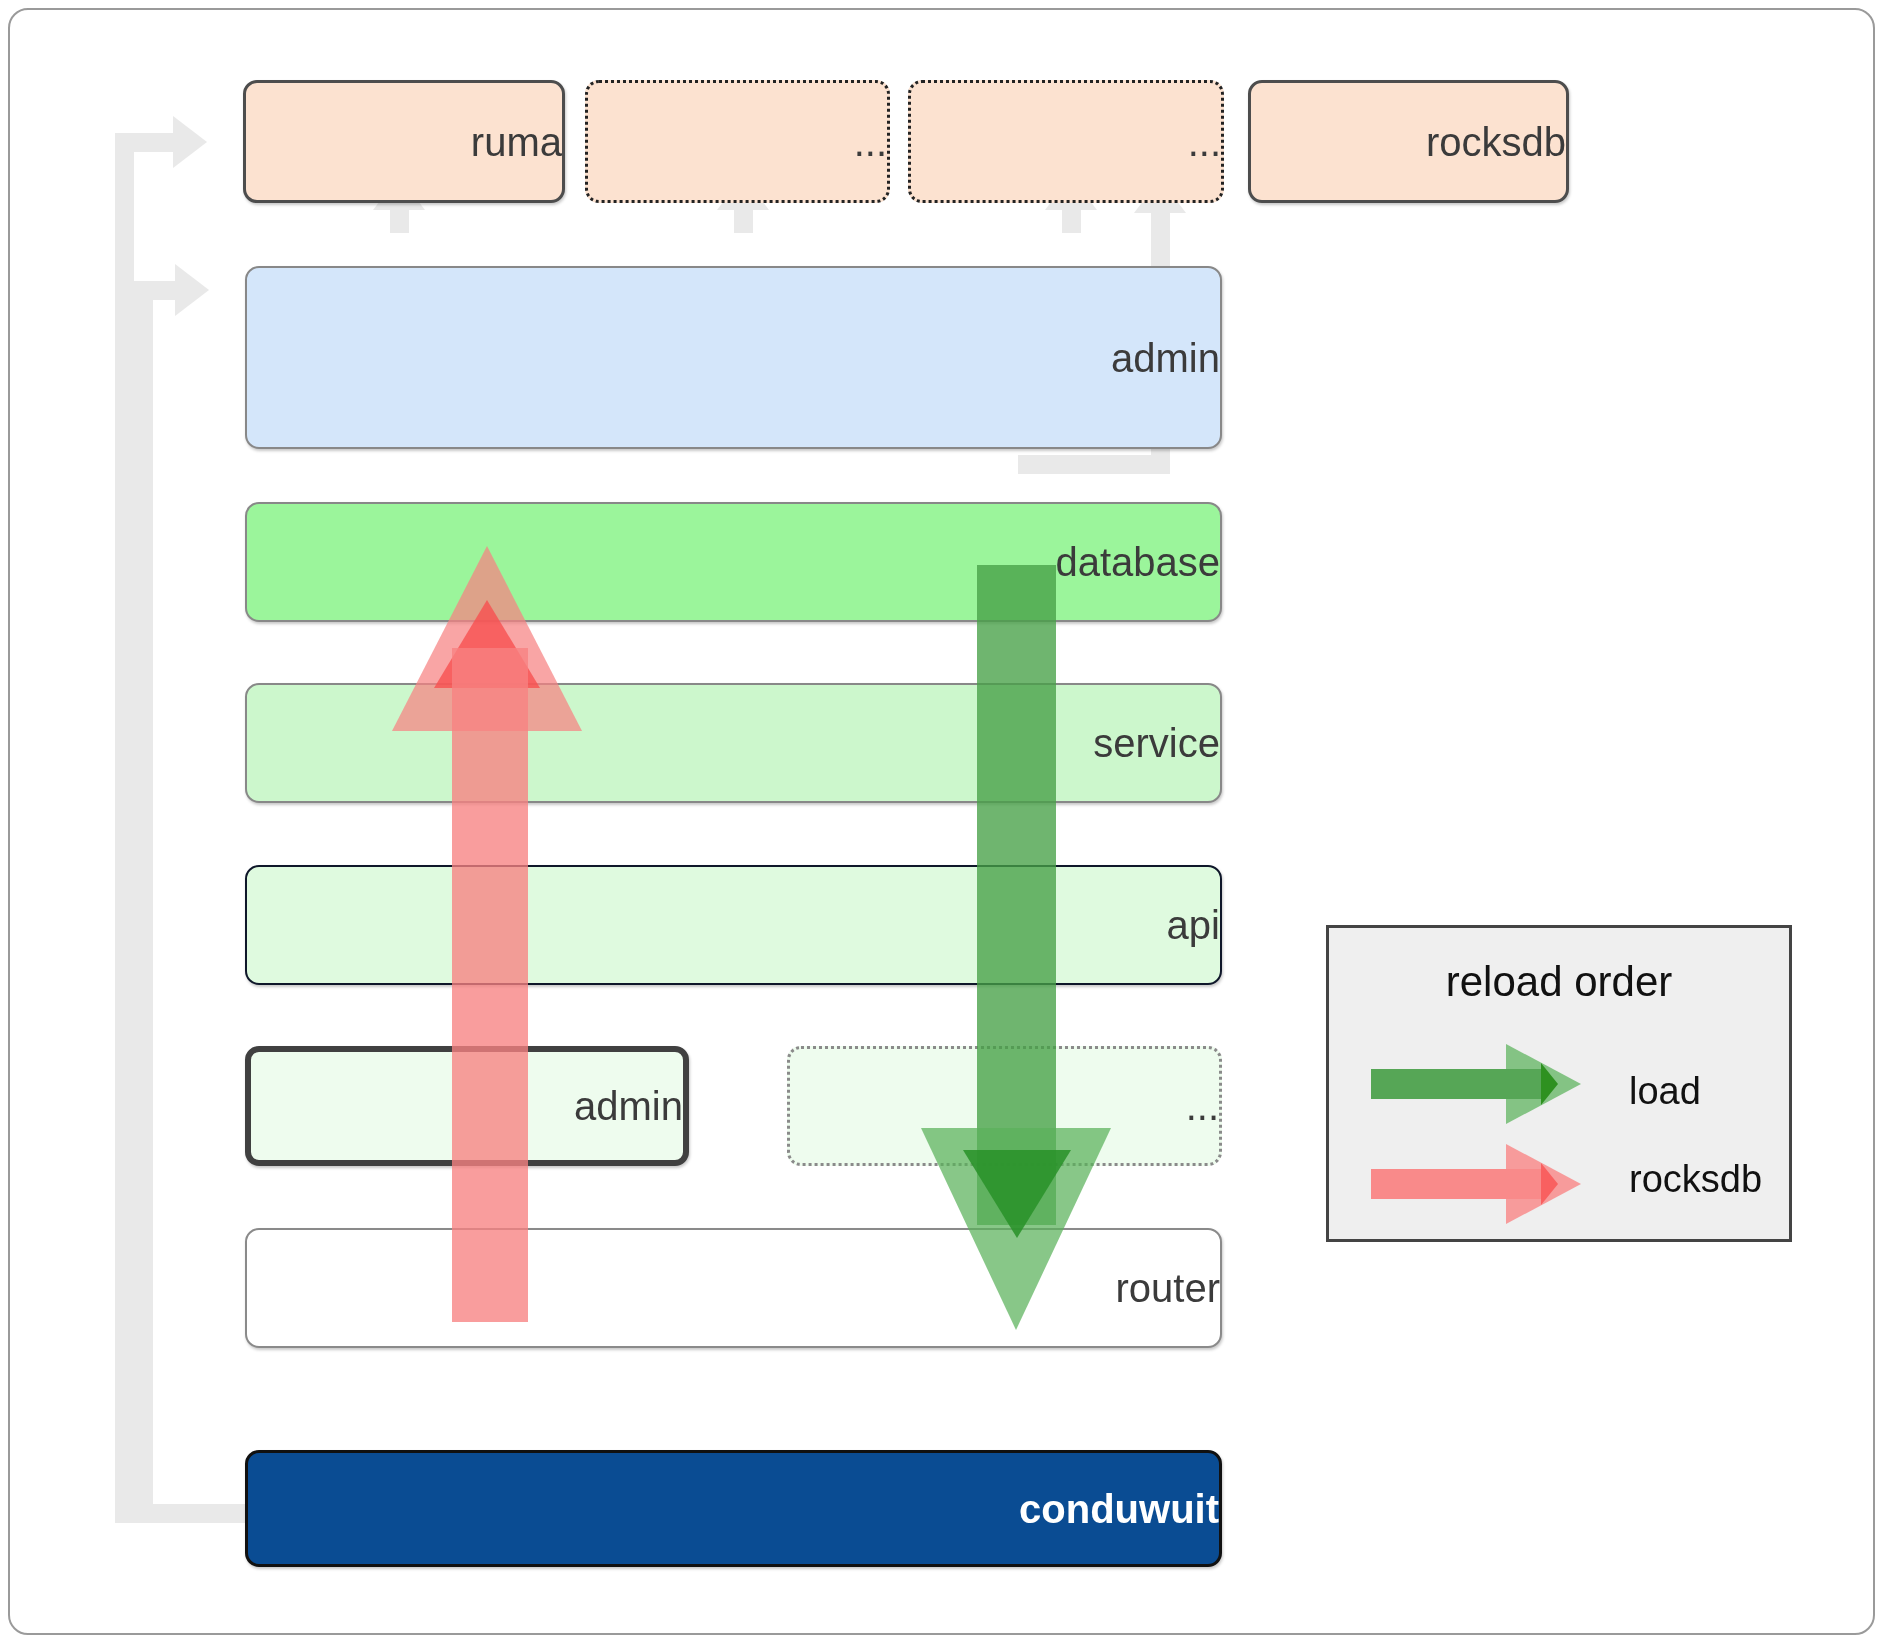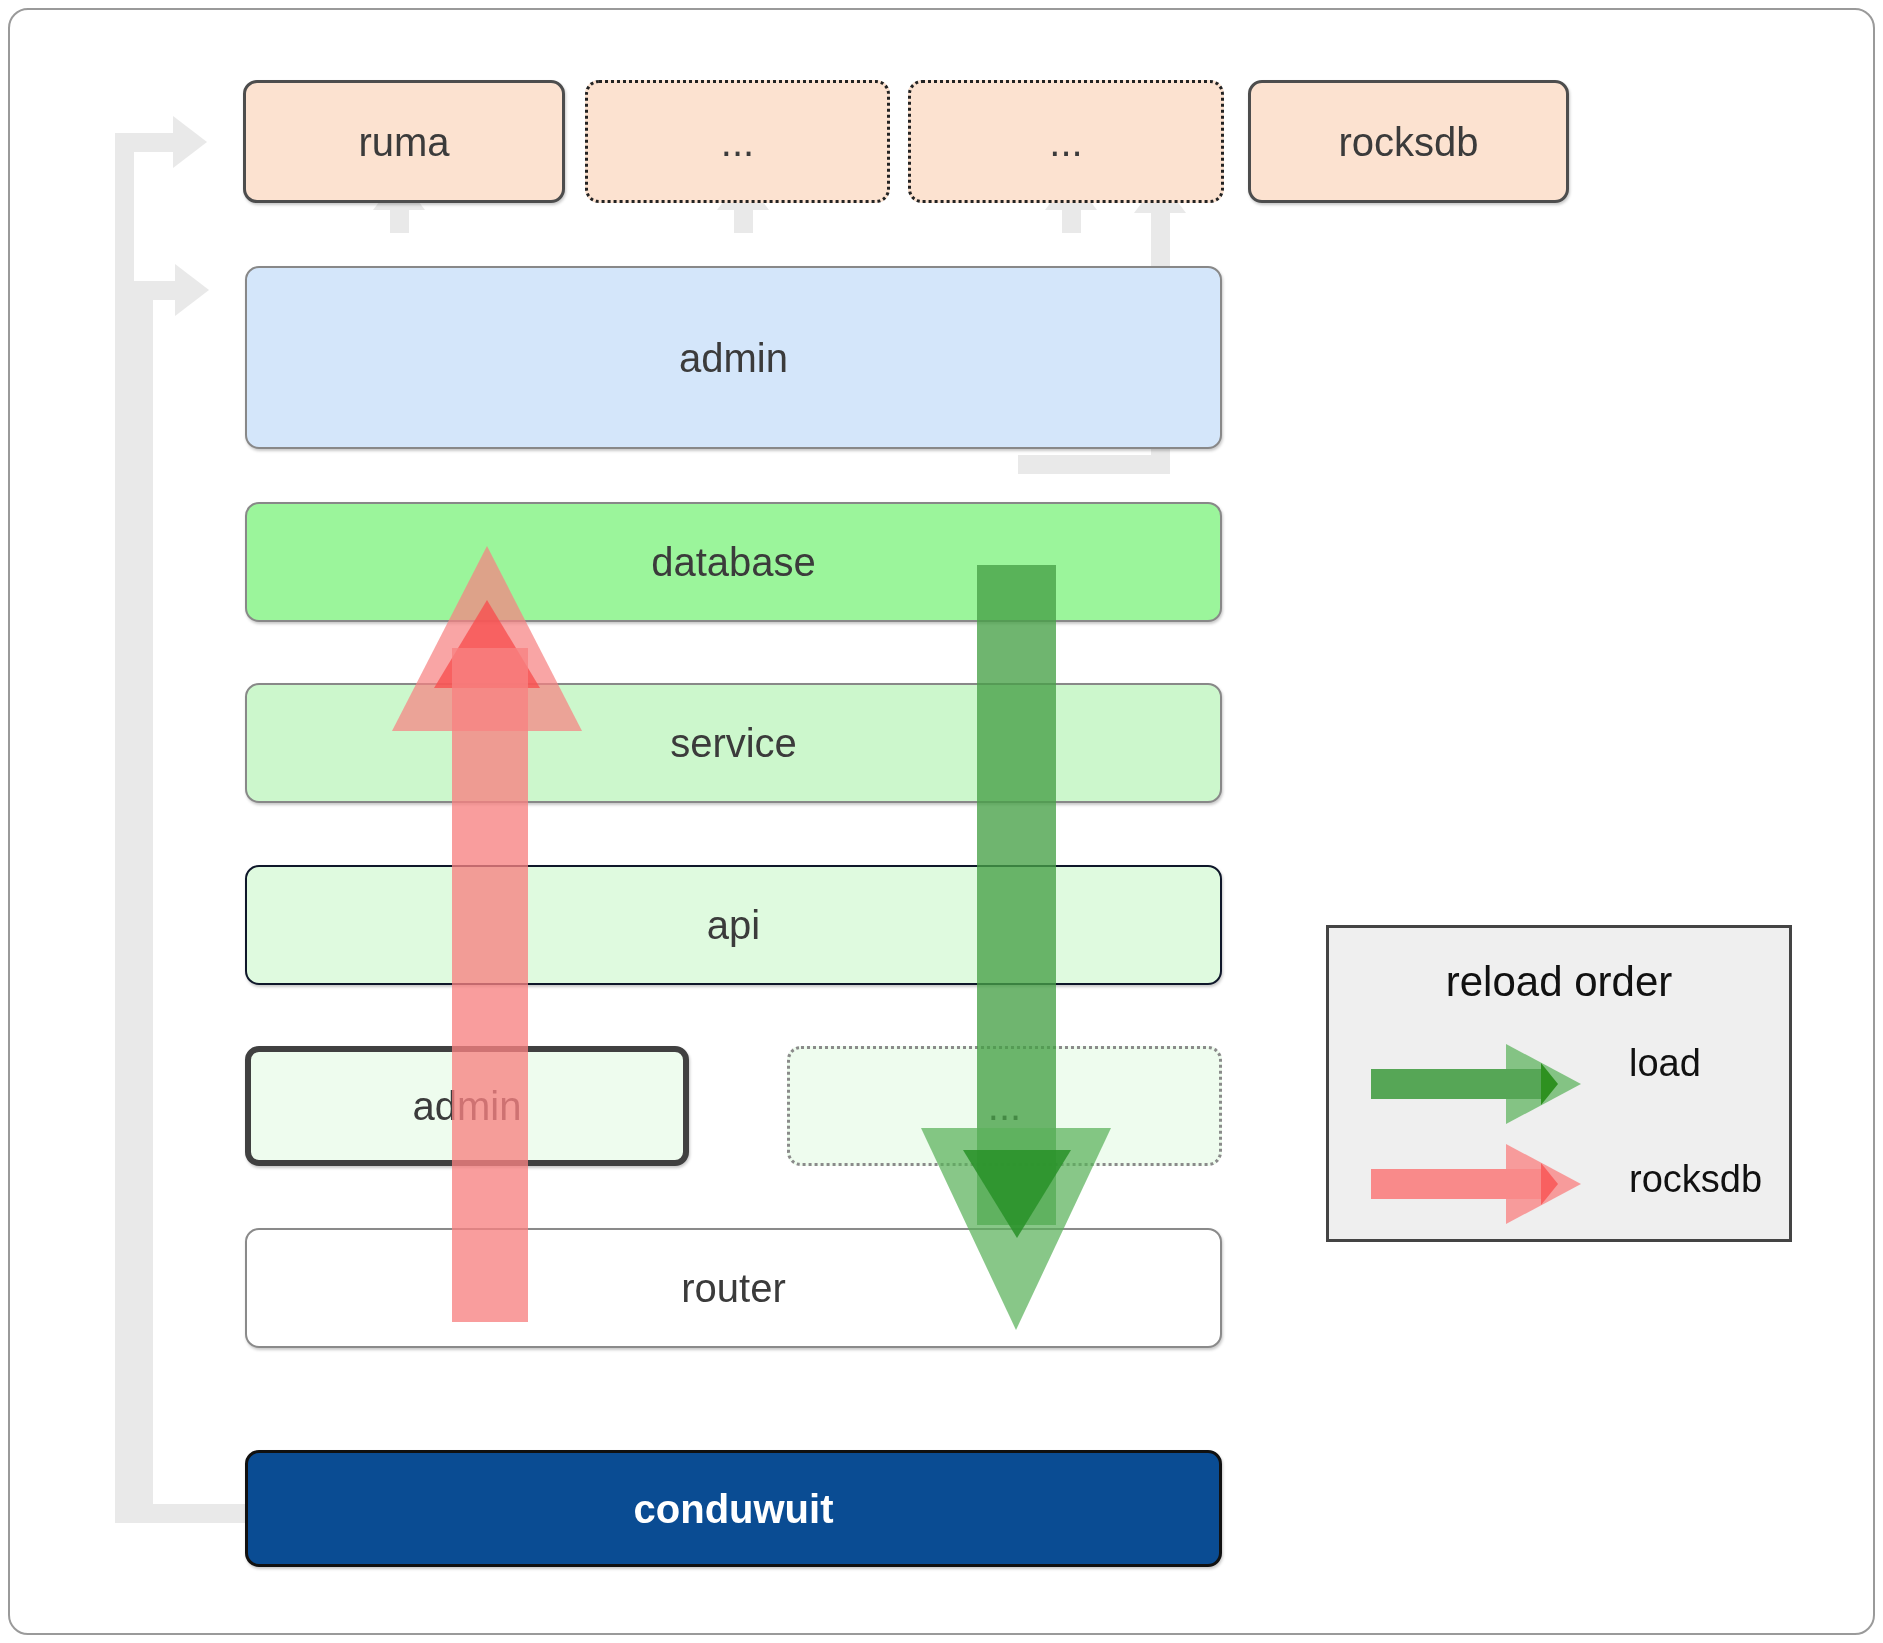--- a/index.html
+++ b/index.html
@@ -21,21 +21,21 @@
     left: 8px; top: 8px;
     width: 1867px; height: 1627px;
     border: 2px solid #9a9a9a;
     border-radius: 20px;
     background: #ffffff;
   }
   .node {
     position: absolute;
     display: flex;
     align-items: center;
-    justify-content: center;
+    justify-content: flex-end;
     border-radius: 14px;
     color: #3b3b3b;
     font-size: 40px;
     font-weight: 400;
     z-index: 5;
     box-shadow: 1px 2px 3px rgba(0,0,0,0.22);
   }
   .node.dotted {
     border-style: dotted !important;
     border-width: 3px !important;
@@ -220,21 +220,21 @@
   <div id="legend">
     <div class="title">reload order</div>
 
     <div class="leg-row" style="left:0; top:0; width:100%; height:100%;">
       <div class="leg-head" style="left:177px; top:116px;
                 border-left:75px solid rgba(90,178,90,0.72);"></div>
       <div class="leg-shaft" style="left:42px; top:141px; width:170px; height:30px;
                 background:#56A656;"></div>
       <div class="leg-head-solid" style="left:212px; top:135px;
                 border-left:17px solid #2E9120;"></div>
-      <div class="leg-label" style="left:300px; top:114px;">load</div>
+      <div class="leg-label" style="left:300px; top:142px;">load</div>
     </div>
 
     <div class="leg-row" style="left:0; top:0; width:100%; height:100%;">
       <div class="leg-head" style="left:177px; top:216px;
                 border-left:75px solid rgba(248,140,140,0.85);"></div>
       <div class="leg-shaft" style="left:42px; top:241px; width:170px; height:30px;
                 background:#F98A8A;"></div>
       <div class="leg-head-solid" style="left:212px; top:235px;
                 border-left:17px solid #F96060;"></div>
       <div class="leg-label" style="left:300px; top:230px;">rocksdb</div>

